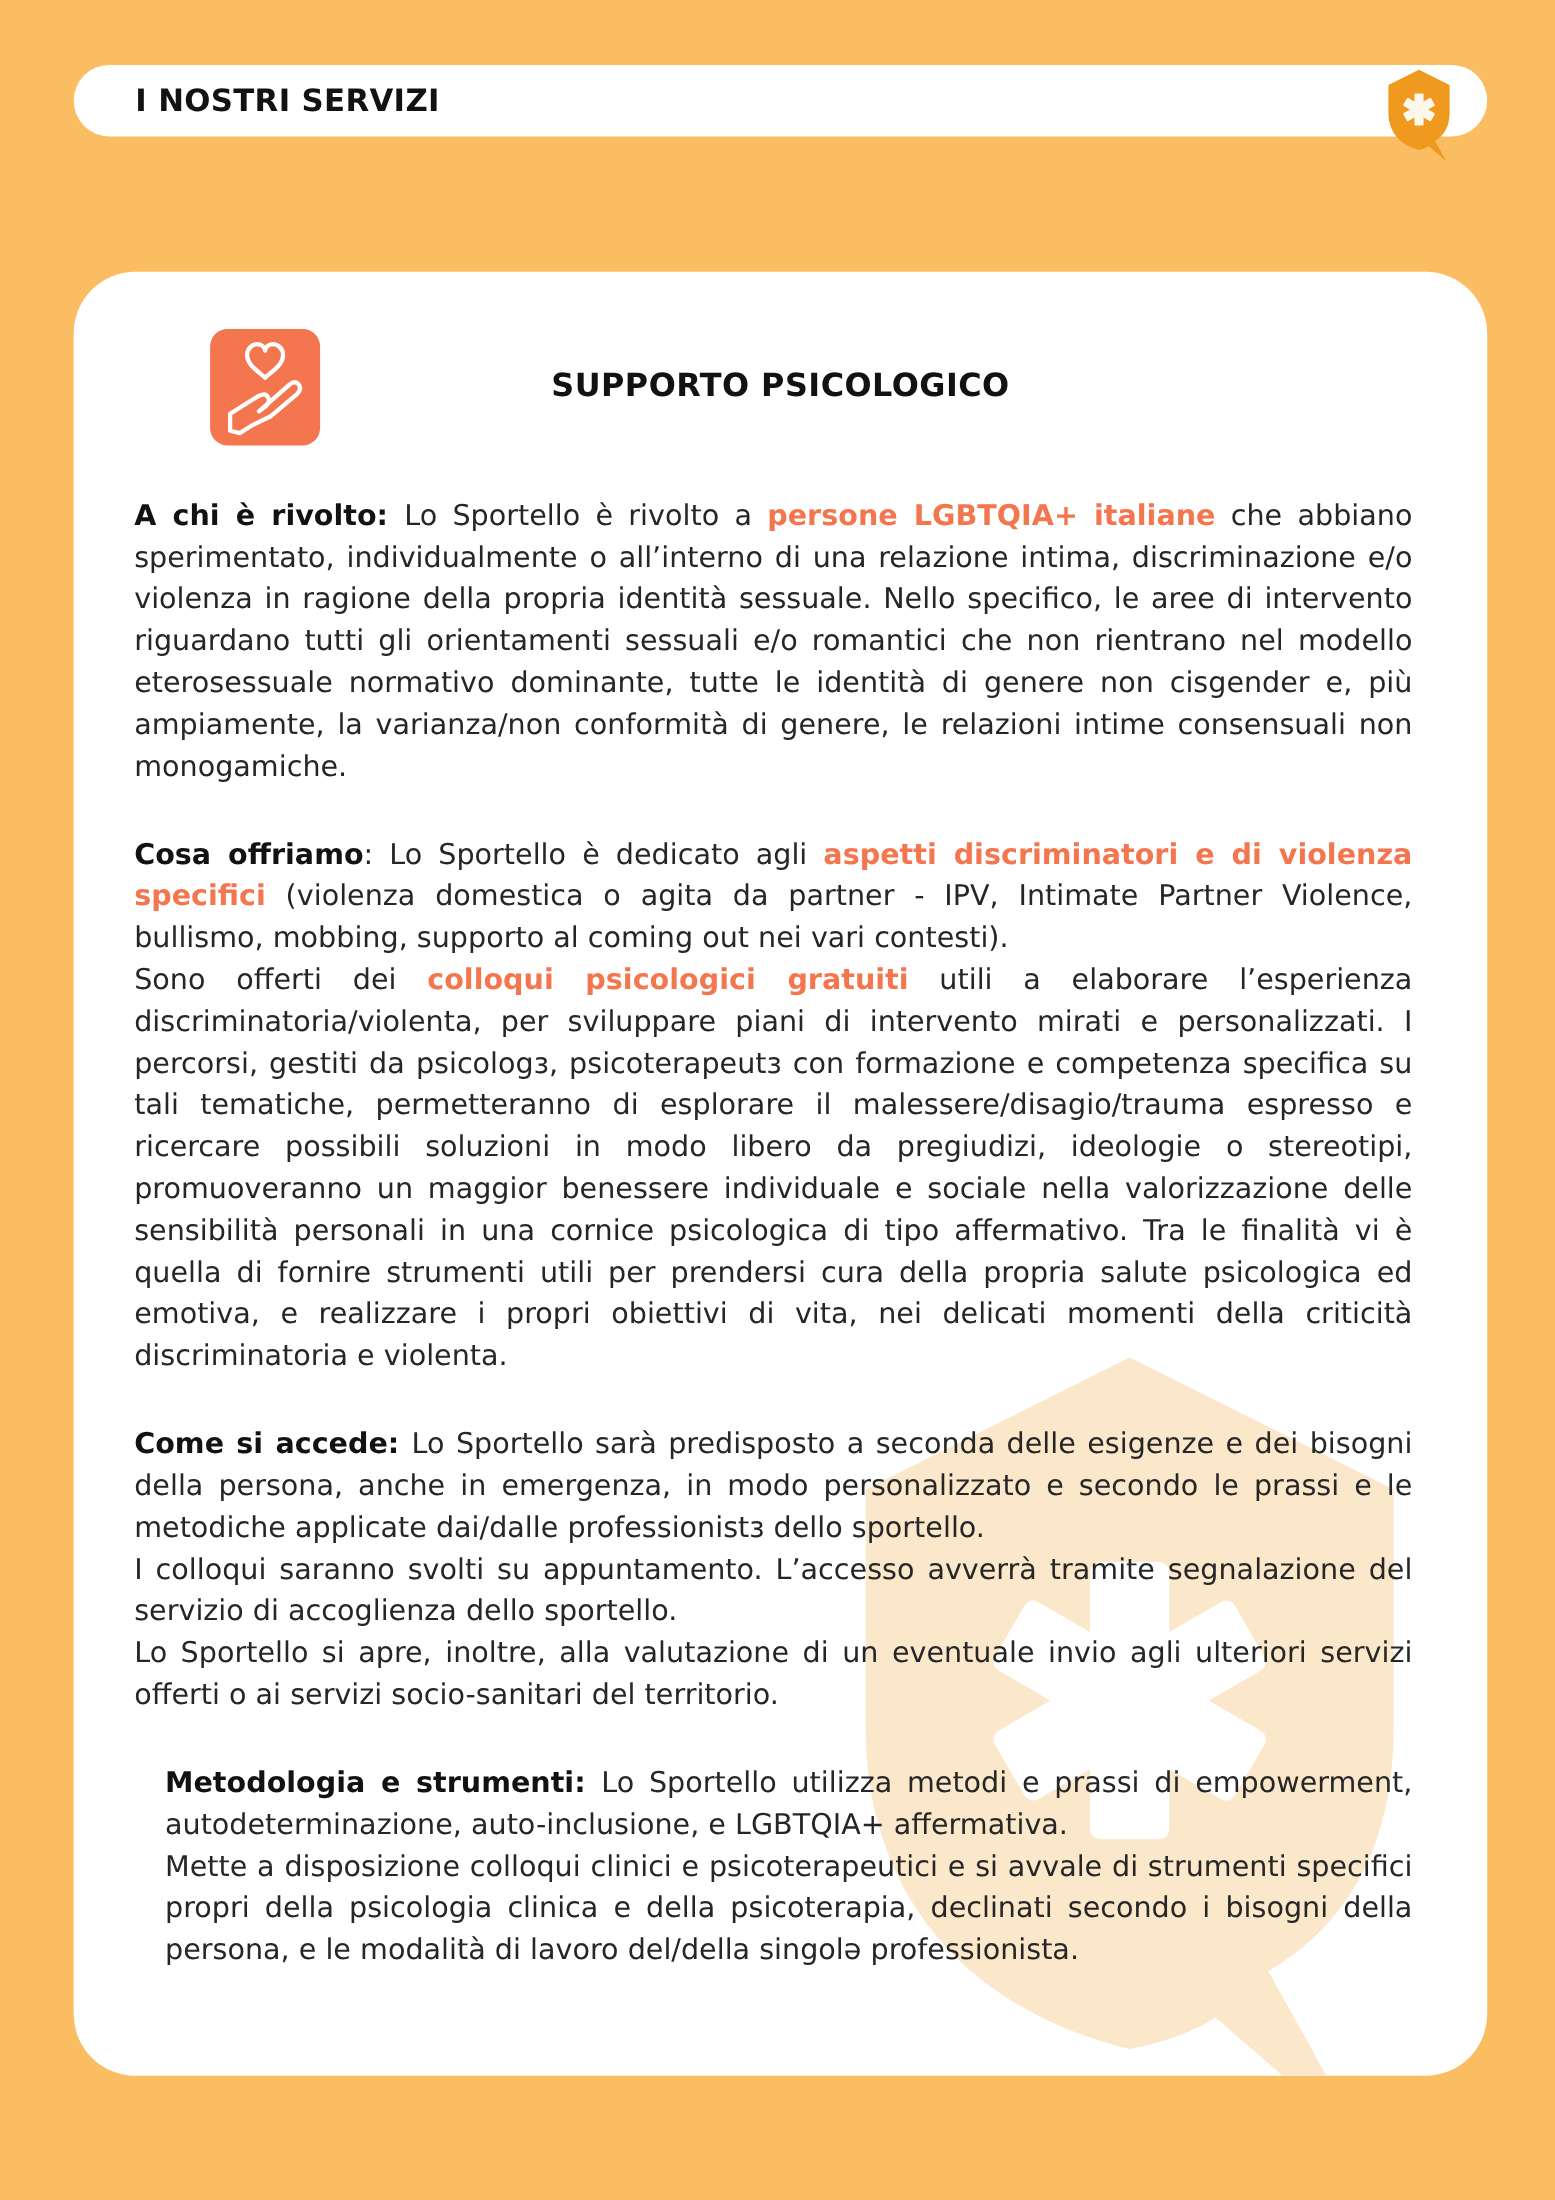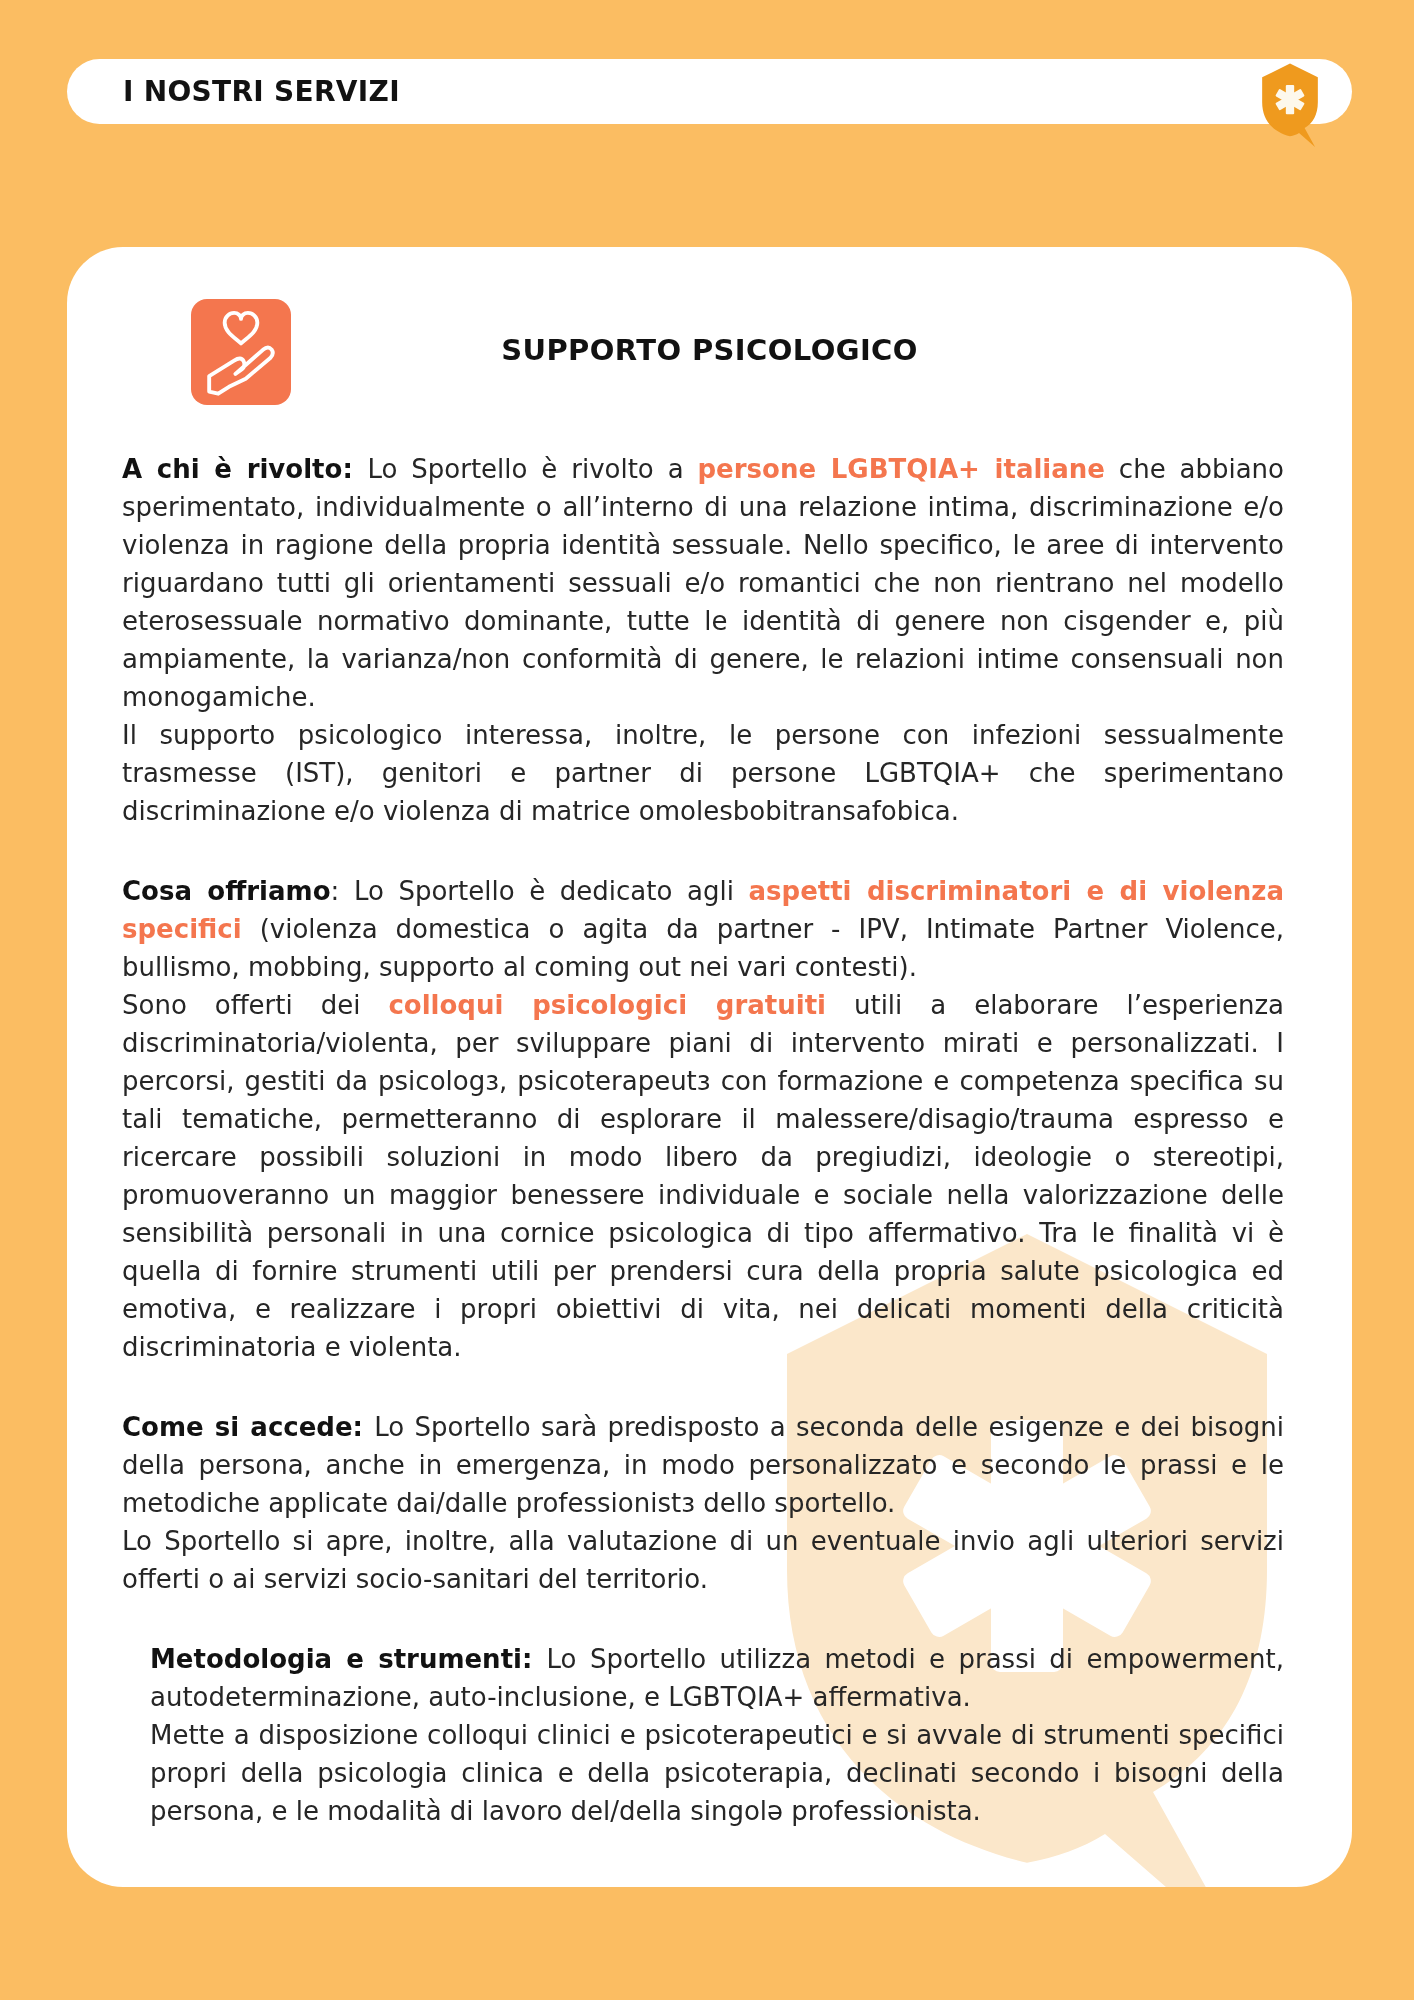--- a/index.html
+++ b/index.html
@@ -79,28 +79,28 @@
       <path d="M13 96 L13 78 L42 60 Q50 55 53 60.5 Q56 66.5 50 70.8 L43.5 75.5 L75.5 47.5
                Q81.5 42.5 85.5 47 Q89 52 84 57 L55.5 81 L36 90.5 L23.5 98.5 Z"></path>
     </svg>
   </div>
 
   <div class="card-title">SUPPORTO PSICOLOGICO</div>
 
   <div class="article">
       <div class="paragraph">
         <div class="block"><span class="b">A chi è rivolto: </span><span>Lo Sportello è rivolto a </span><span class="o">persone LGBTQIA+ italiane</span><span> che abbiano sperimentato, individualmente o all’interno di una relazione intima, discriminazione e/o violenza in ragione della propria identità sessuale. Nello specifico, le aree di intervento riguardano tutti gli orientamenti sessuali e/o romantici che non rientrano nel modello eterosessuale normativo dominante, tutte le identità di genere non cisgender e, più ampiamente, la varianza/non conformità di genere, le relazioni intime consensuali non monogamiche.</span></div>
-        <div class="block"><span>Il supporto psicologico interessa, inoltre, le persone con infezioni sessualmente trasmesse (IST), genitori e partner di persone LGBTQIA+ che sperimentano discriminazione e/o violenza di matrice omolesbobitransafobica.</span></div>
       </div>
       <div class="paragraph">
         <div class="block"><span class="b">Cosa offriamo</span><span>: Lo Sportello è dedicato agli </span><span class="o">aspetti discriminatori e di violenza specifici</span><span> (violenza domestica o agita da partner - IPV, Intimate Partner Violence, bullismo, mobbing, supporto al coming out nei vari contesti).</span></div>
         <div class="block"><span>Sono offerti dei </span><span class="o">colloqui psicologici gratuiti</span><span> utili a elaborare l’esperienza discriminatoria/violenta, per sviluppare piani di intervento mirati e personalizzati. I percorsi, gestiti da psicologɜ, psicoterapeutɜ con formazione e competenza specifica su tali tematiche, permetteranno di esplorare il malessere/disagio/trauma espresso e ricercare possibili soluzioni in modo libero da pregiudizi, ideologie o stereotipi, promuoveranno un maggior benessere individuale e sociale nella valorizzazione delle sensibilità personali in una cornice psicologica di tipo affermativo. Tra le finalità vi è quella di fornire strumenti utili per prendersi cura della propria salute psicologica ed emotiva, e realizzare i propri obiettivi di vita, nei delicati momenti della criticità discriminatoria e violenta.</span></div>
       </div>
       <div class="paragraph">
         <div class="block"><span class="b">Come si accede: </span><span>Lo Sportello sarà predisposto a seconda delle esigenze e dei bisogni della persona, anche in emergenza, in modo personalizzato e secondo le prassi e le metodiche applicate dai/dalle professionistɜ dello sportello.</span></div>
+        <div class="block"><span>I colloqui saranno svolti su appuntamento. L’accesso avverrà tramite segnalazione del servizio di accoglienza dello sportello.</span></div>
         <div class="block"><span>Lo Sportello si apre, inoltre, alla valutazione di un eventuale invio agli ulteriori servizi offerti o ai servizi socio-sanitari del territorio.</span></div>
       </div>
       <div class="paragraph">
         <div class="block"><span class="b">Metodologia e strumenti: </span><span>Lo Sportello utilizza metodi e prassi di empowerment, autodeterminazione, auto-inclusione, e LGBTQIA+ affermativa.</span></div>
         <div class="block"><span>Mette a disposizione colloqui clinici e psicoterapeutici e si avvale di strumenti specifici propri della psicologia clinica e della psicoterapia, declinati secondo i bisogni della persona, e le modalità di lavoro del/della singolə professionista.</span></div>
       </div>
     </div>
 
 </div>
 

